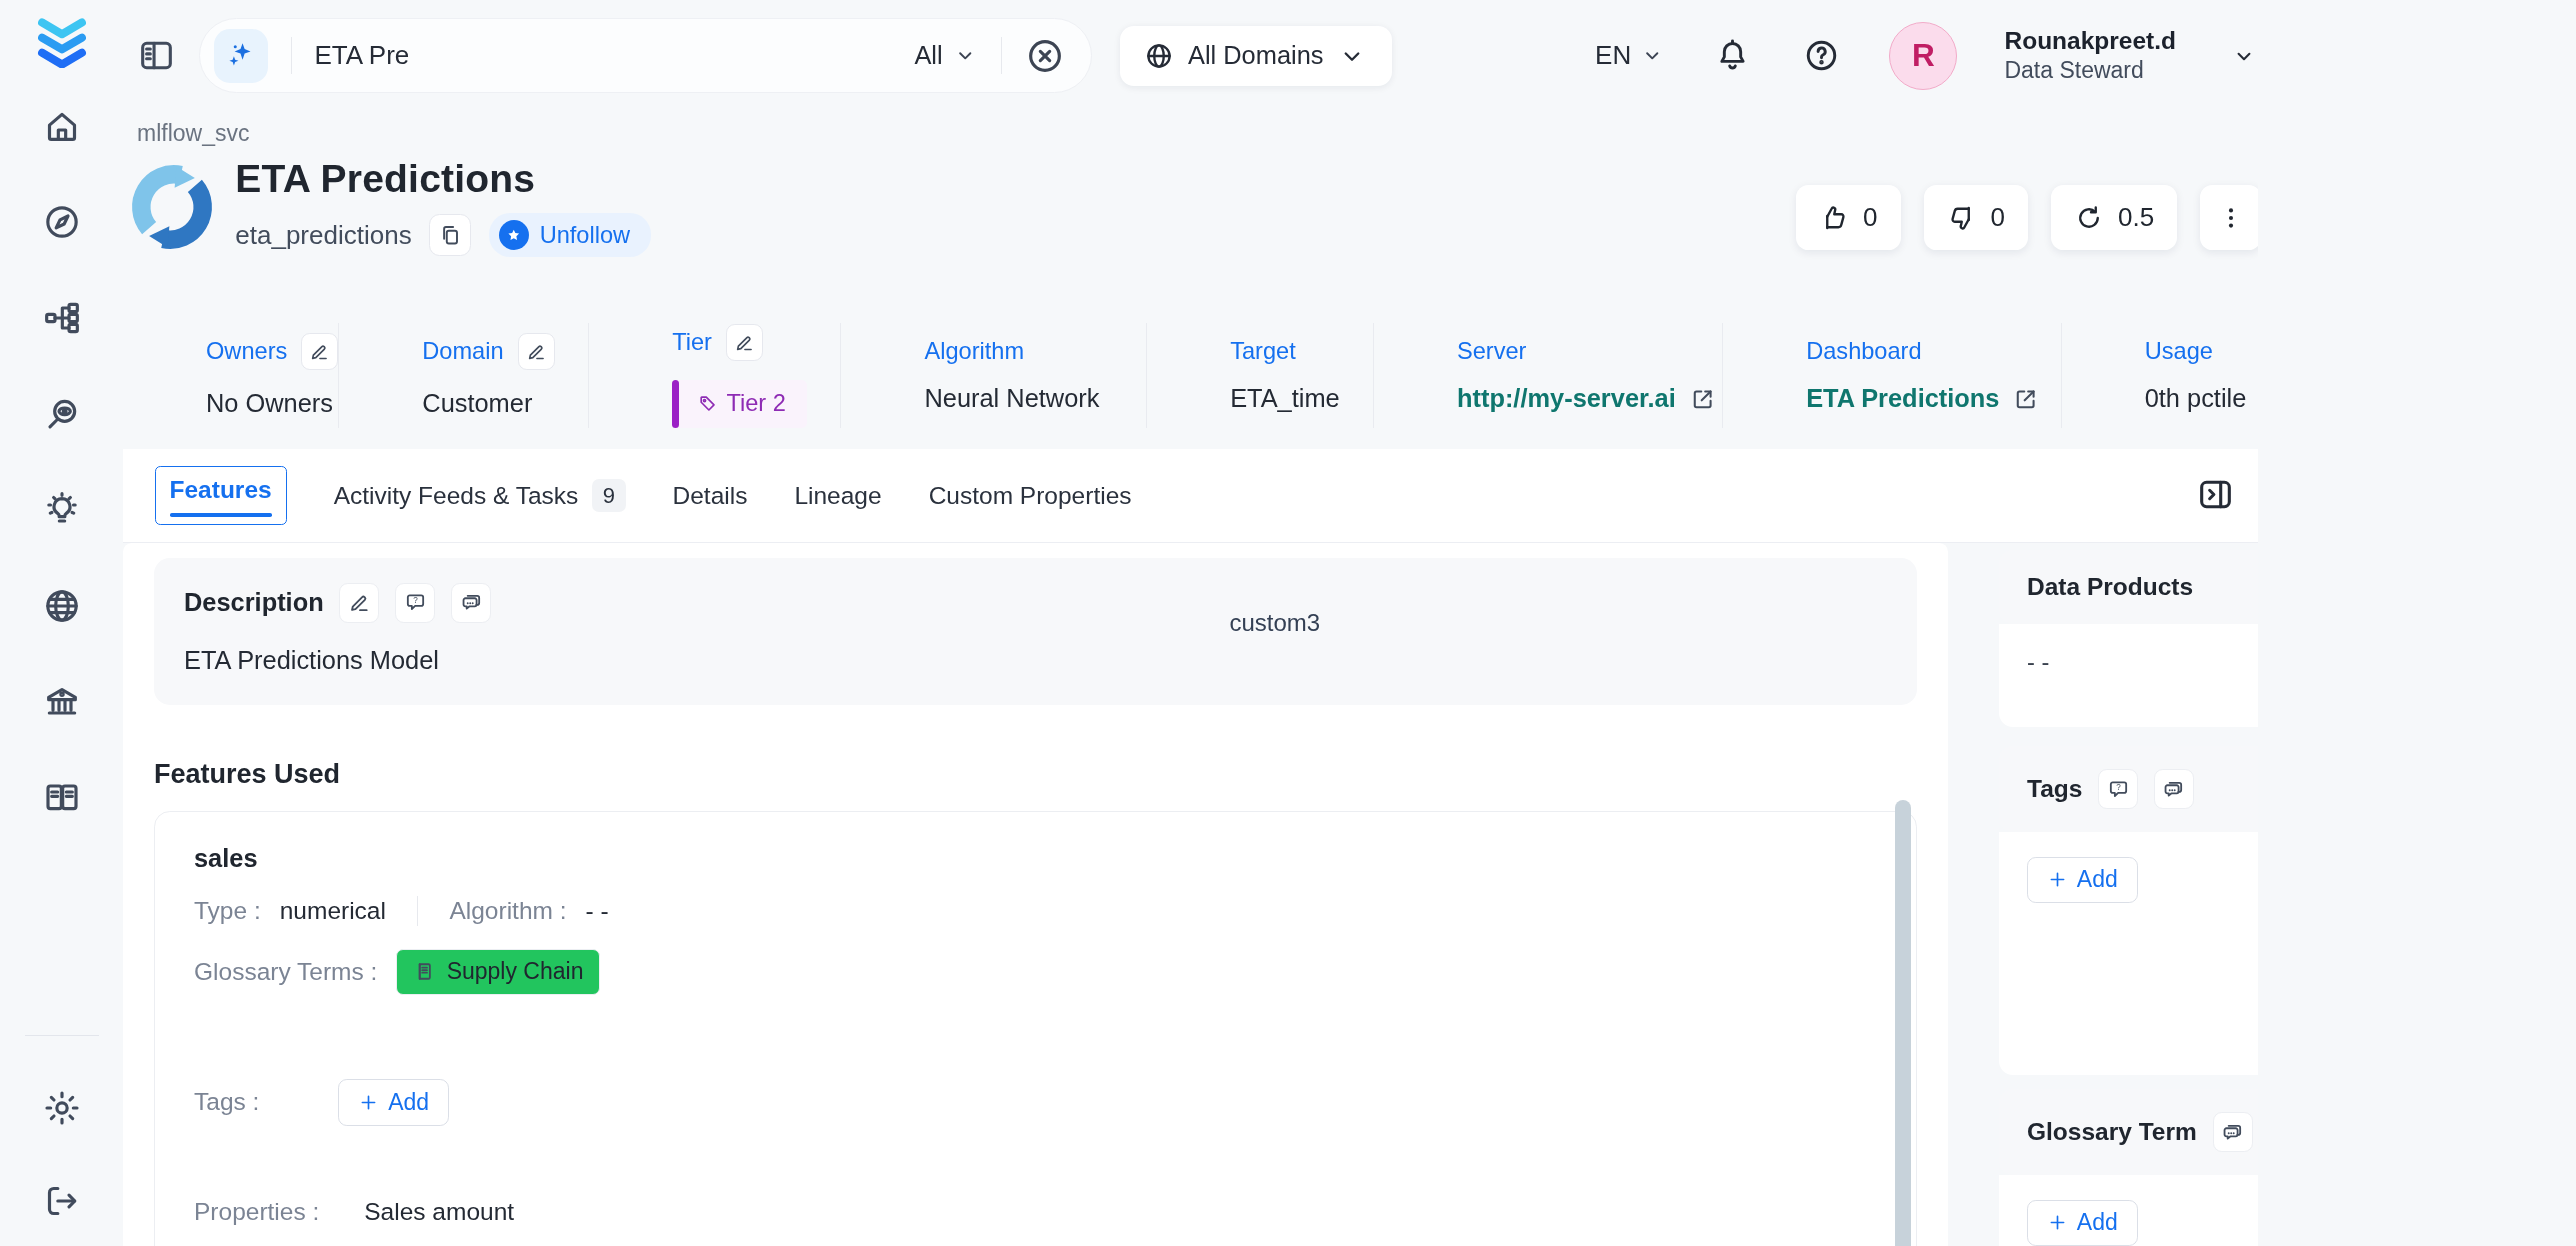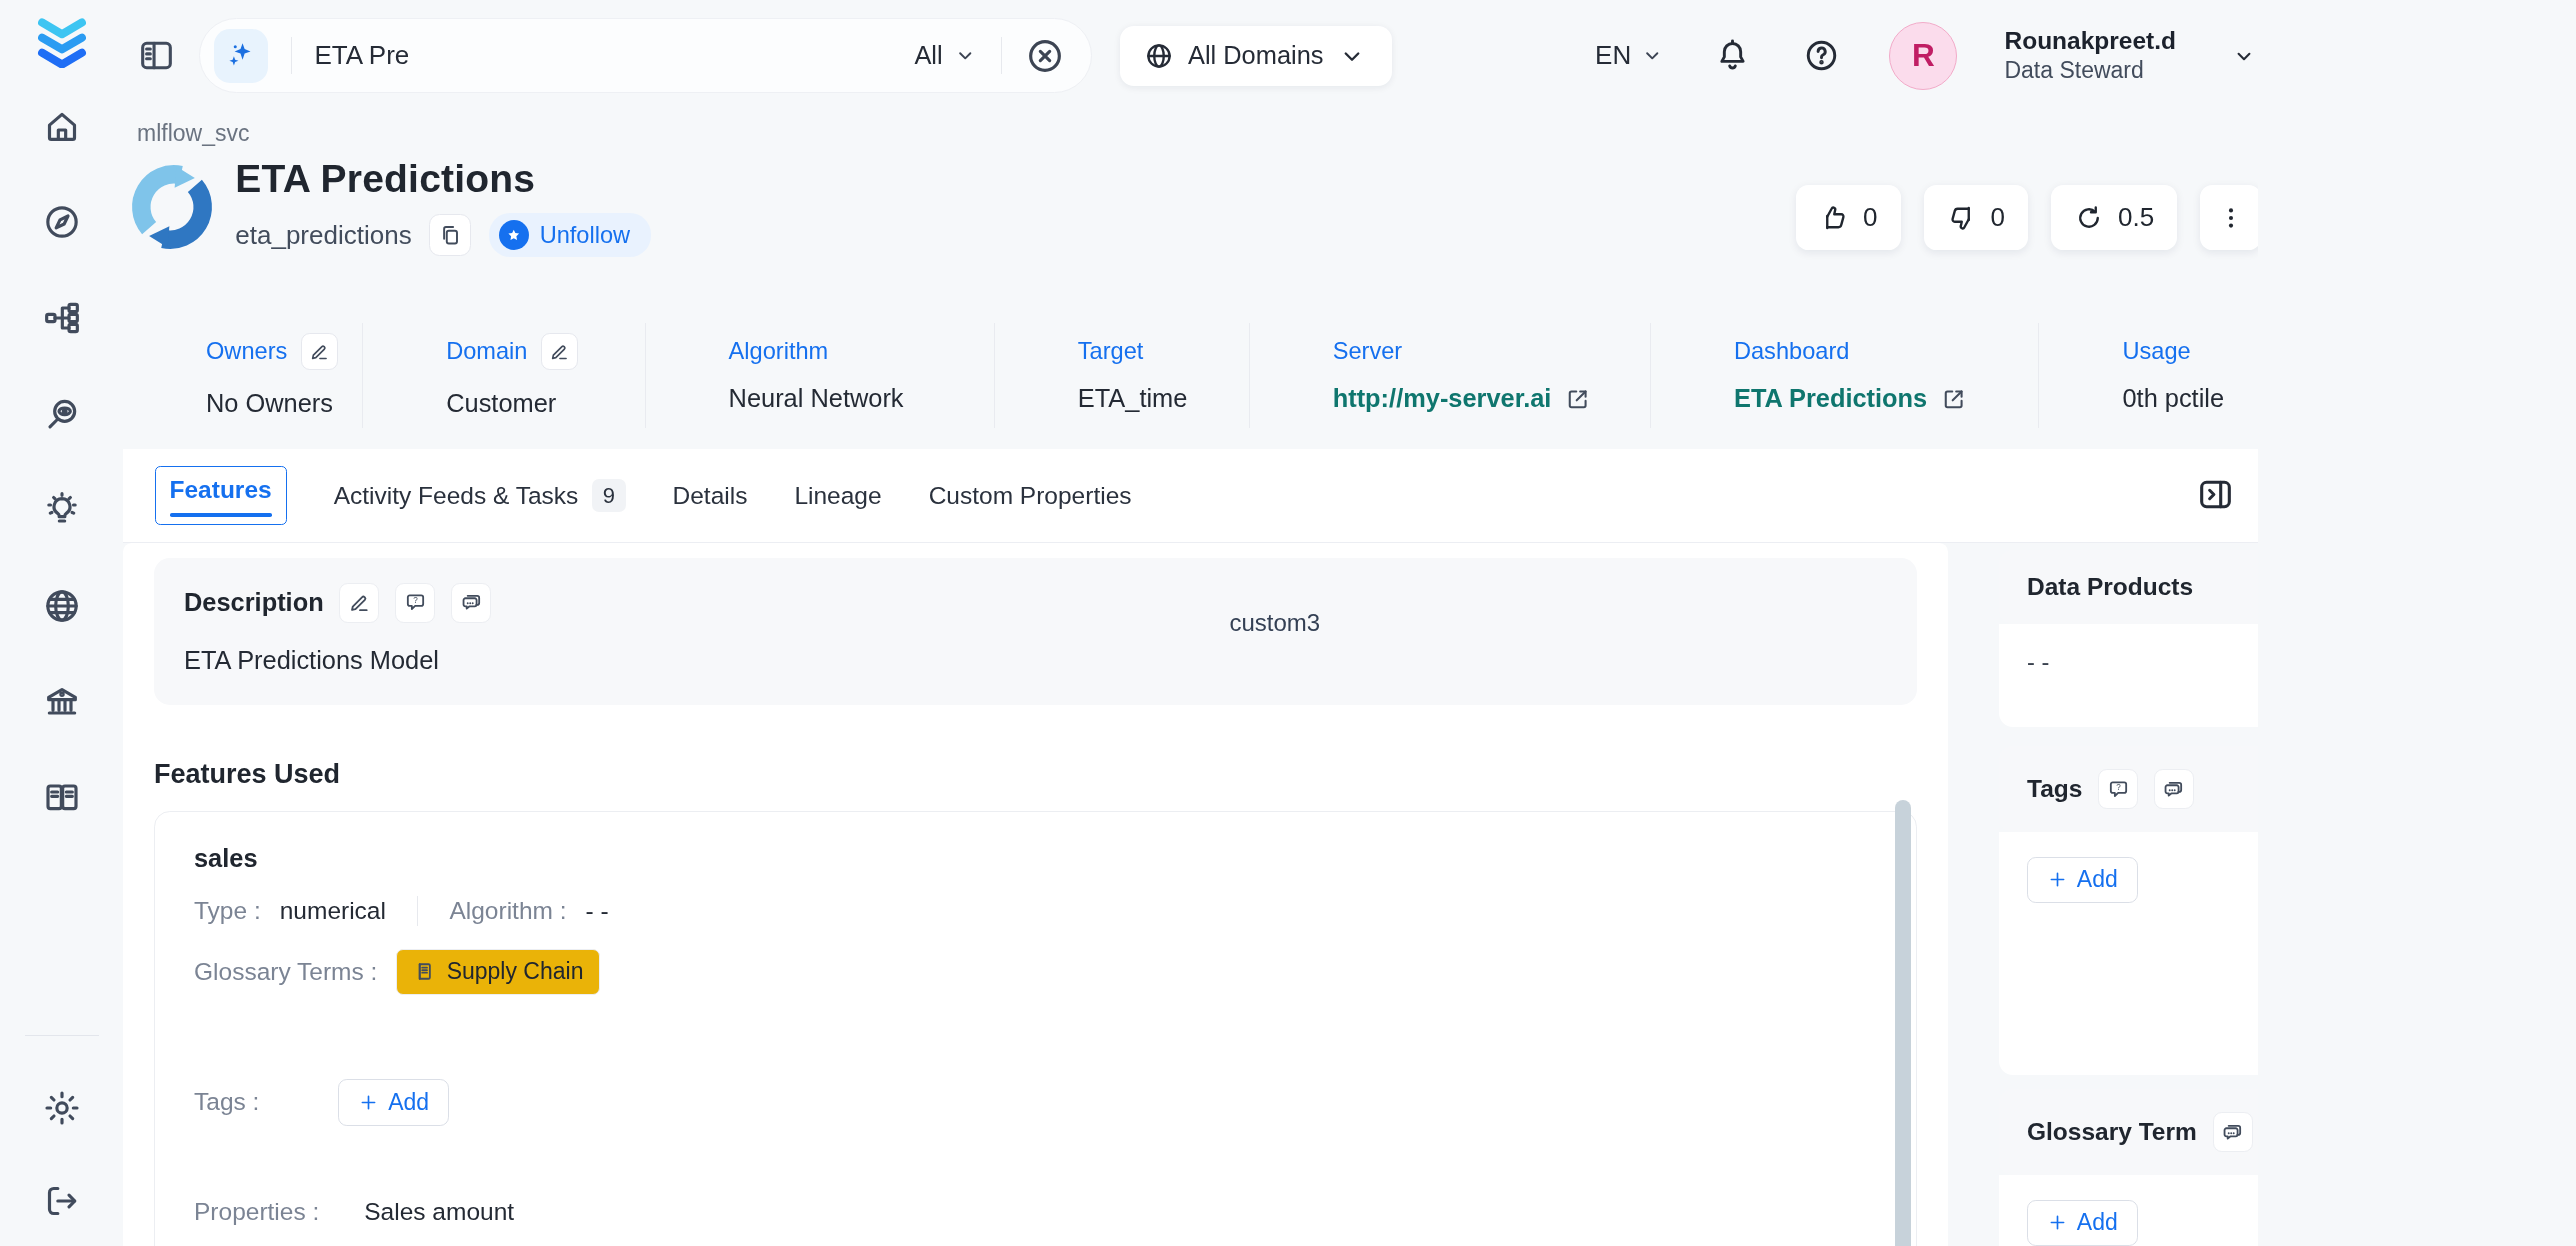--- a/index.html
+++ b/index.html
@@ -98,21 +98,21 @@
   .mini-btn svg { width:23px; height:23px; }
   .desc-note { position:absolute; left:61%; top:51px; font-size:24px; color:#344054;text-align:right; }
   .desc-text { margin-top:23px; font-size:25.4px; color:#242a34; }
   .feat-heading { margin-top:54px; font-size:27px; font-weight:bold; color:#20262f; }
   .feat-card { position:relative; margin-top:21px; border:0.9px solid #eceef2; border-radius:15.8px; padding:31.5px 39px; height:490px; }
   .feat-name { font-size:25.4px; font-weight:bold; color:#20262f; }
   .feat-row { display:flex; align-items:center; gap:19px; margin-top:23px; }
   .flabel { font-size:24.5px; color:#7b8494; }
   .fvalue { font-size:24.5px; color:#242a34; font-weight:500; }
   .frow-div { width:0.9px; height:30px; background:#e7e9ee; margin:0 12.3px; }
-  .term-chip { display:flex; align-items:center; gap:10.5px; background:#eab308; border:0.9px solid #eceef2; border-radius:7px; padding:8.8px 15.8px; font-size:23px; color:#20262f; cursor:pointer; }
+  .term-chip { display:flex; align-items:center; gap:10.5px; background:#22c55e; border:0.9px solid #eceef2; border-radius:7px; padding:8.8px 15.8px; font-size:23px; color:#20262f; cursor:pointer; }
   .term-chip svg { width:23px; height:23px; color:#424c5c; }
   .add-chip { display:flex; align-items:center; gap:8.8px; border:0.9px solid #dbdfe7; background:#fff; border-radius:8.8px; padding:8.8px 19px; font-size:23px; color:#1570ef; cursor:pointer; width:max-content; }
   .add-chip svg { width:21px; height:21px; color:#1570ef; }
   .row-tags { margin-top:84px; }
   .row-desc { margin-top:72px; }
   .feat-scroll { position:absolute; right:5.3px; top:-12.3px; width:15.8px; height:477px; background:#c7d2da; border-radius:8.8px; cursor:pointer; }
 
   
   .right-col { position:absolute; left:1864px; width:573px; top:0; bottom:0; }
   .panel { position:absolute; left:12px; width:573px; border-radius:14px; }
@@ -378,20 +378,39 @@
         <span class="meta-label">Domain</span>
         <span class="edit-btn">
             <svg class="ic" viewBox="0 0 24 24">
               <path d="M5 16.2L4.2 19.8 7.8 19 17.6 9.2a1.7 1.7 0 0 0 0-2.4l-.4-.4a1.7 1.7 0 0 0-2.4 0z"></path>
               <path d="M12.5 20h7"></path>
             </svg>
           </span>
       </div>
       <span class="meta-value">Customer</span>
     </div>
+    <div class="meta-col" style="width:289px">
+      <div class="meta-label-row">
+        <span class="meta-label">Tier</span>
+        <span class="edit-btn">
+            <svg class="ic" viewBox="0 0 24 24">
+              <path d="M5 16.2L4.2 19.8 7.8 19 17.6 9.2a1.7 1.7 0 0 0 0-2.4l-.4-.4a1.7 1.7 0 0 0-2.4 0z"></path>
+              <path d="M12.5 20h7"></path>
+            </svg>
+          </span>
+      </div>
+      <span class="tier-chip">
+        <span class="tier-bar"></span>
+        <svg class="ic" viewBox="0 0 24 24">
+            <path d="M4.8 10.6V5.3c0-.3.2-.5.5-.5h5.3L19.4 13.6l-5.8 5.8z"></path>
+            <circle cx="8.6" cy="8.6" r="1.2"></circle>
+          </svg>
+        <span>Tier 2</span>
+      </span>
+    </div>
     <div class="meta-col" style="width:354px">
       <span class="meta-label">Algorithm</span>
       <span class="meta-value">Neural Network</span>
     </div>
     <div class="meta-col" style="width:258px">
       <span class="meta-label">Target</span>
       <span class="meta-value">ETA_time</span>
     </div>
     <div class="meta-col" style="width:407px">
       <span class="meta-label">Server</span>

